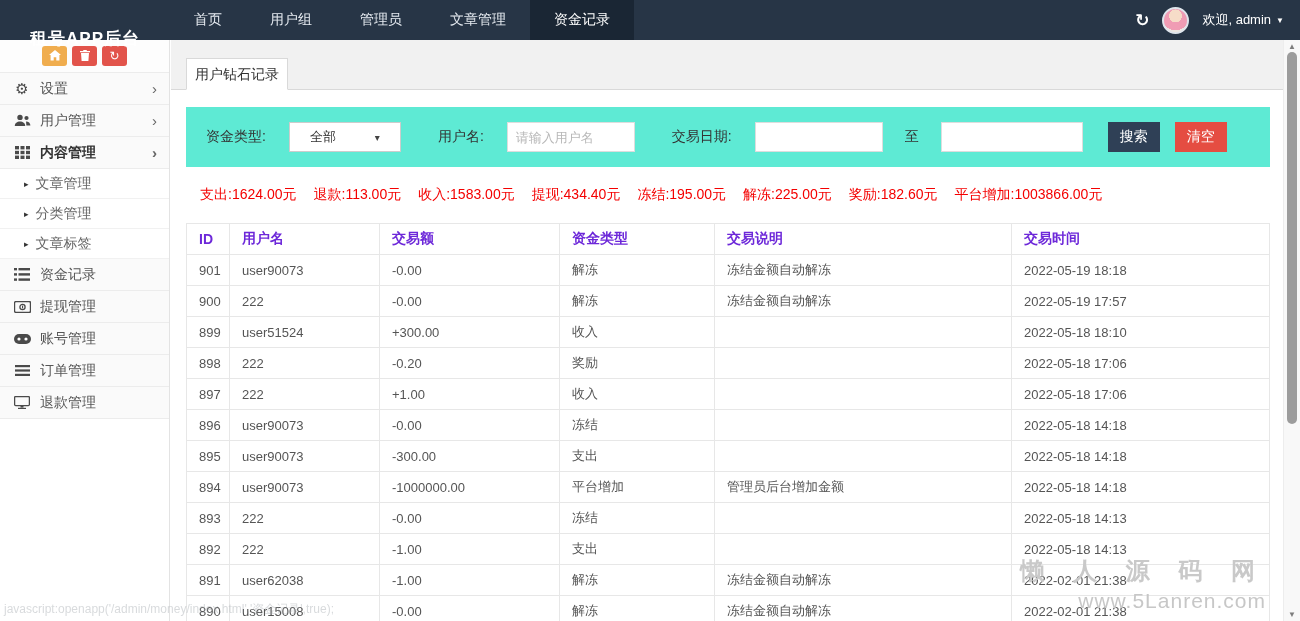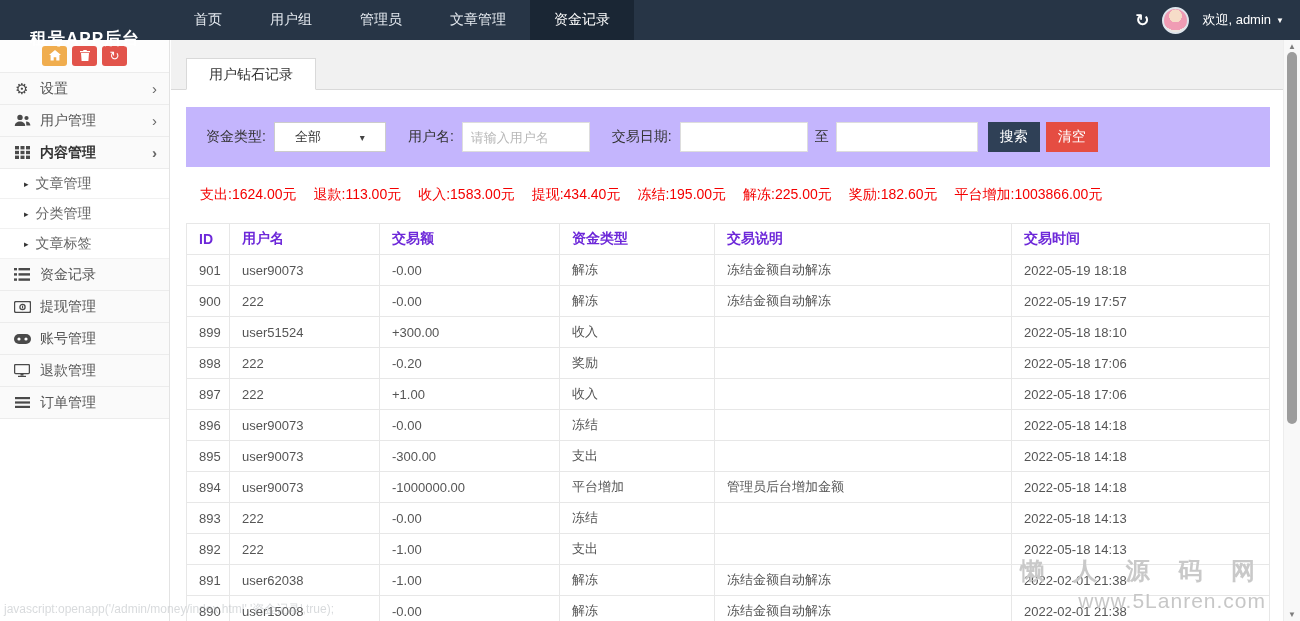--- a/index.html
+++ b/index.html
@@ -34,38 +34,38 @@
   .side-item .sicon { width:20px; margin-right:8px; display:flex; align-items:center; justify-content:center; color:#4a4a4a; font-size:15px; }
   .side-item .sicon svg { fill:#4a4a4a; }
   .side-item .chev { position:absolute; right:12px; color:#666; font-size:15px; }
   .side-item.bold { font-weight:bold; color:#333; }
   .side-sub { height:30px; background:#fff; padding-left:24px; font-size:14px; color:#666; display:flex; align-items:center; border-bottom:1px solid #f1f1f1; cursor:pointer; }
   .side-sub .tri { color:#333; font-size:9px; margin-right:7px; }
 
   
   .main { position:absolute; left:171px; top:40px; right:0; bottom:0; background:#fff; }
   .tabs-strip { height:50px; background:#f1f1f1; border-bottom:1px solid #d9d9d9; position:relative; }
-  .tab { position:absolute; left:15px; bottom:-1px; height:32px; line-height:31px; padding:0 22px;
+  .tab { position:absolute; left:15px; bottom:-1px; height:32px; line-height:31px; padding:0 8px;
     background:#fff; border:1px solid #d9d9d9; border-bottom:1px solid #fff; font-size:14px; color:#333; cursor:pointer; }
   .content { padding:0 30px 0 15px; }
 
-  .filter-band { margin-top:17px; background:#c4b5fd; padding:15px 20px; display:flex; align-items:center; font-size:14px; color:#333; white-space:nowrap; }
+  .filter-band { margin-top:17px; background:#5eead4; padding:15px 20px; display:flex; align-items:center; font-size:14px; color:#333; white-space:nowrap;gap:15px; }
   .flabel { margin-right:8px; }
   .select-box { width:112px; height:30px; background:#fff; border:1px solid #ccc; display:flex; align-items:center;
     padding:0 20px; font-size:13px; color:#333; cursor:pointer; margin-right:22px; }
   .select-box .sel-caret { margin-left:auto; font-size:10px; color:#444; }
   .txt { height:30px; border:1px solid #ddd; background:#fff; padding:0 8px; font-size:13px; color:#333; outline:none; }
   .txt::placeholder { color:#b8b8b8; }
   .txt.user { width:128px; margin-right:22px; }
   .txt.date1 { width:128px; }
   .txt.date2 { width:142px; }
   .to-sep { margin:0 7px; color:#333; }
   .btn { height:30px; border:none; color:#fff; font-size:14px; padding:0 12px; cursor:pointer; }
   .btn.search { background:#2f4056; margin-left:10px; }
-  .btn.clear { background:#e54d42; margin-left:6px; }
+  .btn.clear { background:#e54d42; margin-left:0; }
 
   .summary { margin:19px 2px 19px 14px; color:#f40000; font-size:14px; display:flex; gap:17px; white-space:nowrap; }
 
   table.rec { width:100%; border-collapse:collapse; font-size:13px; color:#555; table-layout:fixed; }
   table.rec th, table.rec td { border:1px solid #e7e7e7; padding:0 12px; height:31px; text-align:left; overflow:hidden; }
   table.rec th { color:#6d28d9; font-weight:bold; font-size:14px; }
   .c-id { width:43px; } .c-user { width:150px; } .c-amt { width:180px; }
   .c-type { width:155px; } .c-desc { width:297px; } .c-time { width:auto; }
 
   
@@ -206,38 +206,38 @@
           <rect x="0" y="0" width="17" height="10" rx="5"></rect>
           <circle cx="5" cy="5" r="1.6" fill="#fff"></circle>
           <circle cx="12" cy="5" r="1.6" fill="#fff"></circle>
         </svg>
     </span>
     <span>账号管理</span>
   </div>
 
   <div class="side-item">
     <span class="sicon">
+      <svg width="15" height="11" viewBox="0 0 15 11">
+          <rect x="0" y="0" width="15" height="2.2"></rect>
+          <rect x="0" y="4.4" width="15" height="2.2"></rect>
+          <rect x="0" y="8.8" width="15" height="2.2"></rect>
+        </svg>
+    </span>
+    <span>订单管理</span>
+  </div>
+
+  <div class="side-item">
+    <span class="sicon">
       <svg width="16" height="13" viewBox="0 0 16 13">
           <rect x="0.6" y="0.6" width="14.8" height="9" rx="1" fill="none" stroke="#4a4a4a" stroke-width="1.3"></rect>
           <rect x="6.5" y="10" width="3" height="1.6"></rect>
           <rect x="4" y="11.8" width="8" height="1.2"></rect>
         </svg>
     </span>
     <span>退款管理</span>
-  </div>
-
-  <div class="side-item">
-    <span class="sicon">
-      <svg width="15" height="11" viewBox="0 0 15 11">
-          <rect x="0" y="0" width="15" height="2.2"></rect>
-          <rect x="0" y="4.4" width="15" height="2.2"></rect>
-          <rect x="0" y="8.8" width="15" height="2.2"></rect>
-        </svg>
-    </span>
-    <span>订单管理</span>
   </div>
 </div>
 
 <div class="main">
   <div class="tabs-strip">
     <div class="tab">用户钻石记录</div>
   </div>
 
   <div class="content">
 

